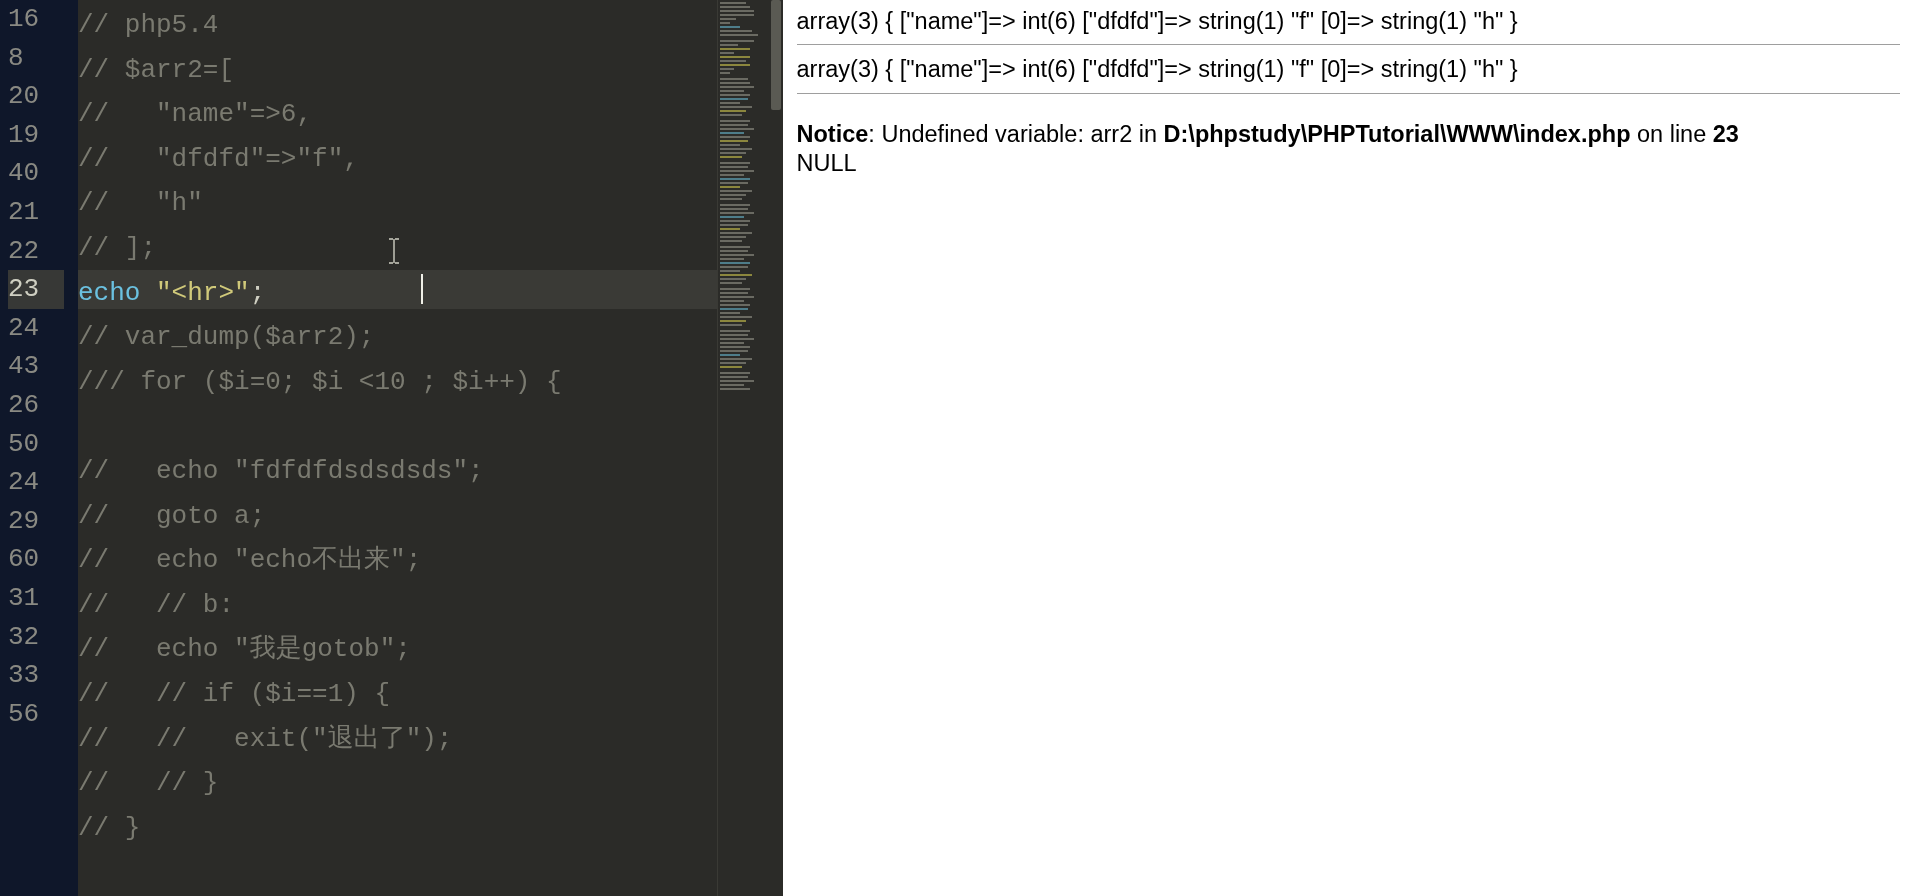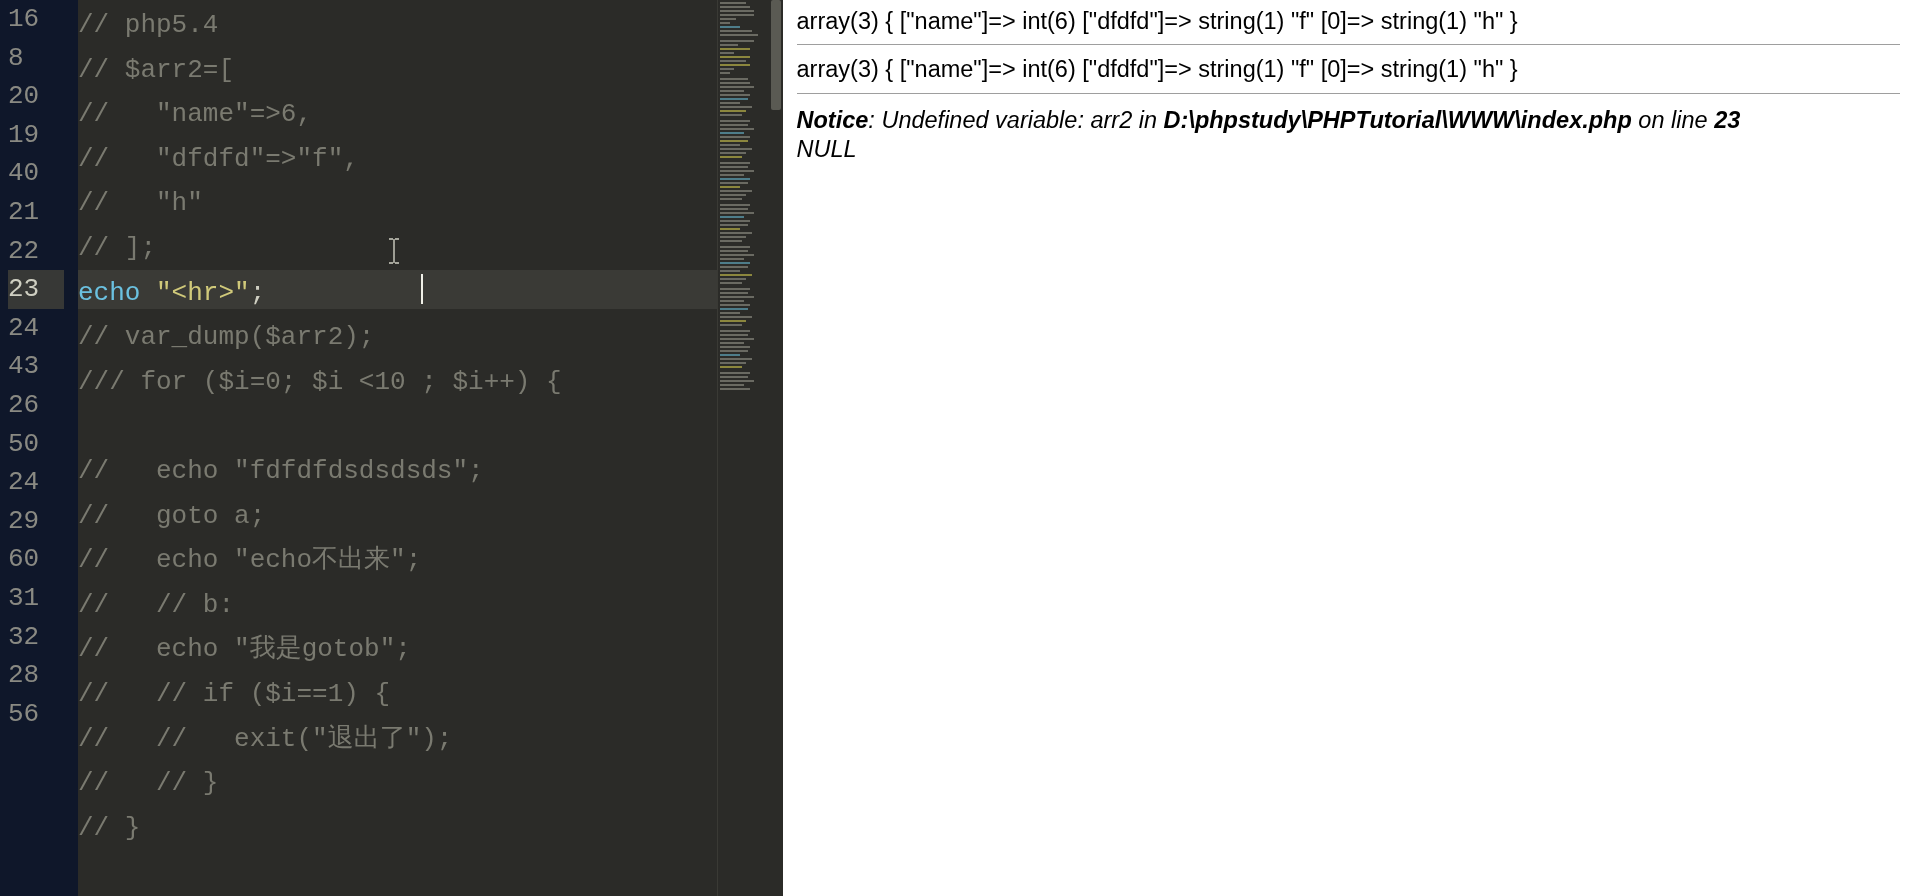--- a/index.html
+++ b/index.html
@@ -108,21 +108,21 @@
       line-height: 1.25;
       color: #000;
       overflow: auto;
     }
     .output-pane hr {
       border: none;
       border-top: 1.5px solid #9e9e9e;
       margin: 8px 0 10px 0;
     }
     .out-row { white-space: nowrap; margin: 3px 0 8px 0; }
-    .notice-block { margin-top: 12px; white-space: normal; font-style: italic; }
+    .notice-block { margin-top: 26px; white-space: normal; }
     .notice-block b { font-weight: 700; }
   </style>
 </head>
 <body>
 
 <div class="container">
 
   <div class="editor-pane">
 
     <div class="gutter" id="gutter">
@@ -136,21 +136,21 @@
         <div class="current-gutter">23</div>
         <div>24</div>
         <div>43</div>
         <div>26</div>
         <div>50</div>
         <div>24</div>
         <div>29</div>
         <div>60</div>
         <div>31</div>
         <div>32</div>
-        <div>28</div>
+        <div>33</div>
         <div>56</div>
       </div>
 
     <div class="code-area">
       <div class="current-line"></div>
       <div class="code-lines" id="code-lines"><span class="ln"><span class="tok-comment">// php5.4</span></span><span class="ln"><span class="tok-comment">// $arr2=[</span></span><span class="ln"><span class="tok-comment">//   "name"=&gt;6,</span></span><span class="ln"><span class="tok-comment">//   "dfdfd"=&gt;"f",</span></span><span class="ln"><span class="tok-comment">//   "h"</span></span><span class="ln"><span class="tok-comment">// ];</span></span><span class="ln"><span class="tok-keyword">echo </span><span class="tok-string">"&lt;hr&gt;"</span><span class="tok-punct">;</span></span><span class="ln"><span class="tok-comment">// var_dump($arr2);</span></span><span class="ln"><span class="tok-comment">/// for ($i=0; $i &lt;10 ; $i++) {</span></span><span class="ln"><span class="tok-comment"></span></span><span class="ln"><span class="tok-comment">//   echo "fdfdfdsdsdsds";</span></span><span class="ln"><span class="tok-comment">//   goto a;</span></span><span class="ln"><span class="tok-comment">//   echo "echo不出来";</span></span><span class="ln"><span class="tok-comment">//   // b:</span></span><span class="ln"><span class="tok-comment">//   echo "我是gotob";</span></span><span class="ln"><span class="tok-comment">//   // if ($i==1) {</span></span><span class="ln"><span class="tok-comment">//   //   exit("退出了");</span></span><span class="ln"><span class="tok-comment">//   // }</span></span><span class="ln"><span class="tok-comment">// }</span></span></div>
 
       <span class="cursor" id="cursor" style="top: 274.2px; left: 343px;"></span>
 
       <span class="ibeam-icon" id="ibeam" style="top: 237.6px; left: 310px;">

